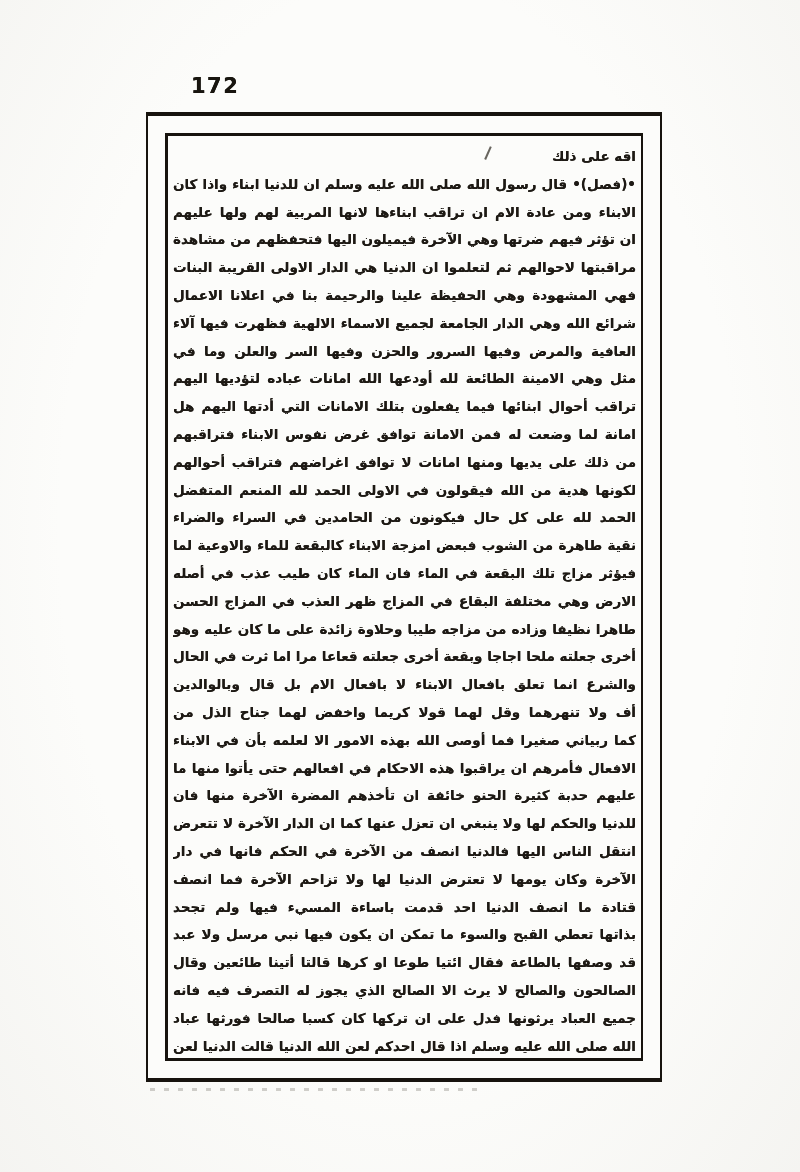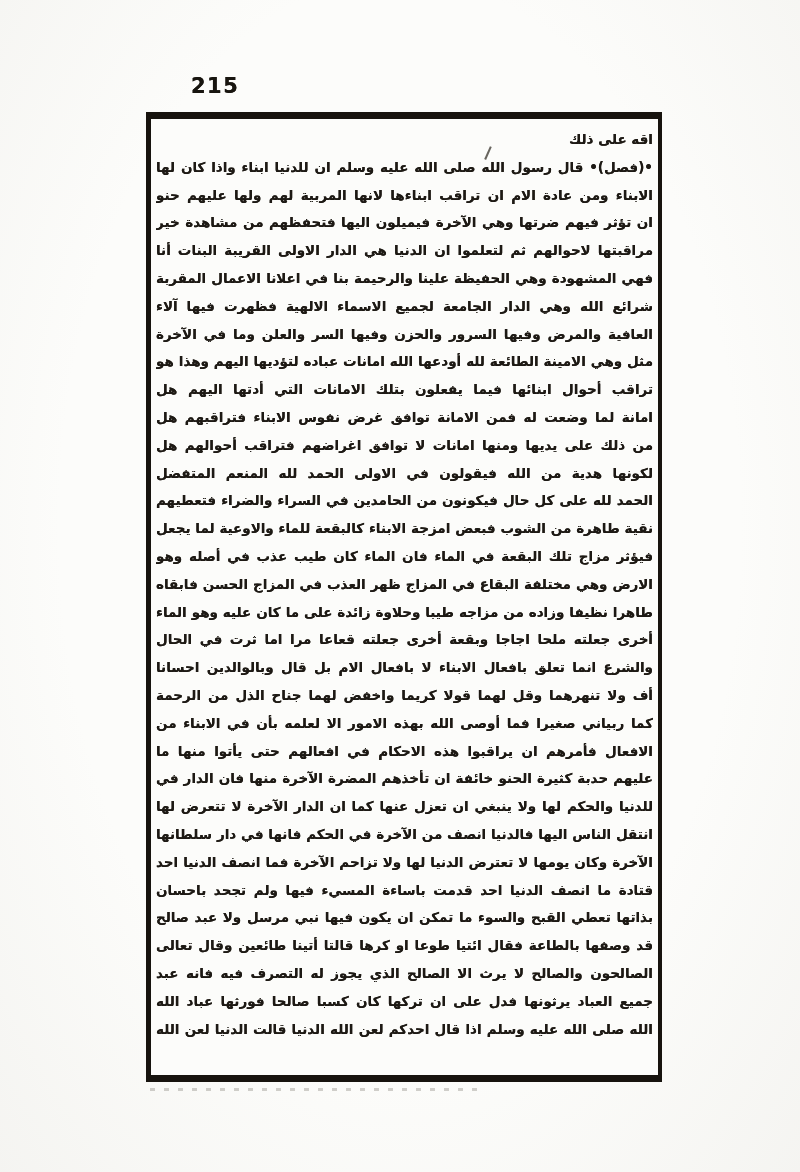--- a/index.html
+++ b/index.html
@@ -32,21 +32,21 @@
   .frame {
     position: absolute;
     left: 146px;
     top: 112px;
     width: 516px;
     height: 970px;
     box-sizing: border-box;
     border: 2px solid #17130e;
     border-top-width: 4px;
     border-bottom-width: 4px;
-    padding: 0;
+    padding: 17px;
     background: #fcfcfa;
   }
   .frame-inner {
     width: 100%;
     height: 100%;
     box-sizing: border-box;
     border: 2px solid #17130e;
     border-top-width: 3px;
     border-bottom-width: 3px;
     border-left-width: 3px;
@@ -93,21 +93,21 @@
       rgba(90,85,75,0.55) 0 5px, rgba(90,85,75,0) 5px 14px);
     filter: blur(0.4px);
     opacity: 0.5;
   }
 </style>
 </head>
 <body>
 
 <div class="scan-page">
 
-  <div class="page-number">215</div>
+  <div class="page-number">172</div>
 
   <div class="frame">
     <div class="frame-inner">
       <div class="text-block">
           <div class="text-line first">اقه على ذلك</div>
           <div class="text-line">•(فصل)• قال رسول الله صلى الله عليه وسلم ان للدنيا ابناء واذا كان لها ابناء فهي أم لهؤلاء •</div>
           <div class="text-line">الابناء ومن عادة الام ان تراقب ابناءها لانها المربية لهم ولها عليهم حنو الامومة والحذر عليهم</div>
           <div class="text-line">ان تؤثر فيهم ضرتها وهي الآخرة فيميلون اليها فتحفظهم من مشاهدة خير الآخرة فتشتد</div>
           <div class="text-line">مراقبتها لاحوالهم ثم لتعلموا ان الدنيا هي الدار الاولى القريبة البنات أنا فيها وما رأينا سواها</div>
           <div class="text-line">فهي المشهودة وهي الحفيظة علينا والرحيمة بنا في اعلانا الاعمال المقربة الى الله وفيها ظهرت</div>

